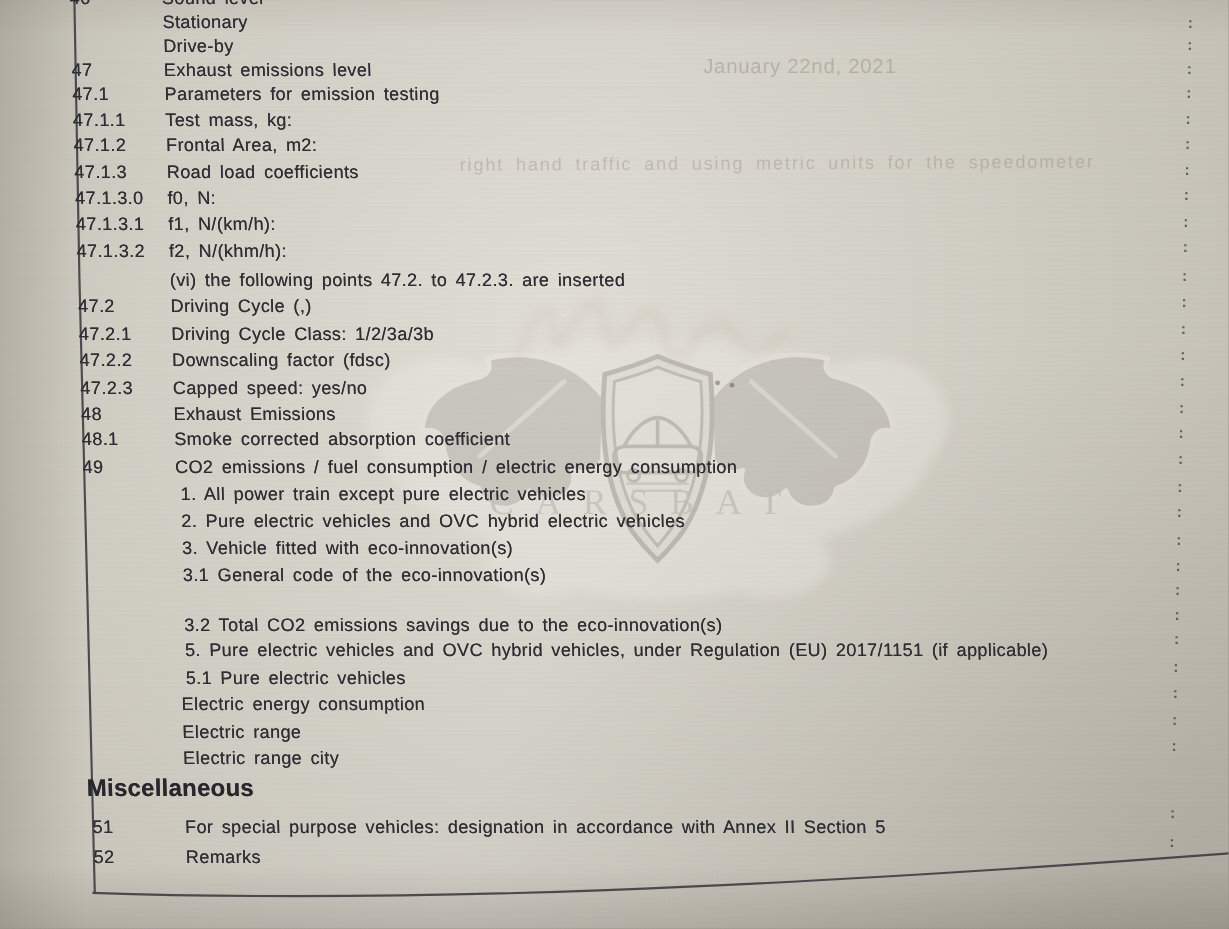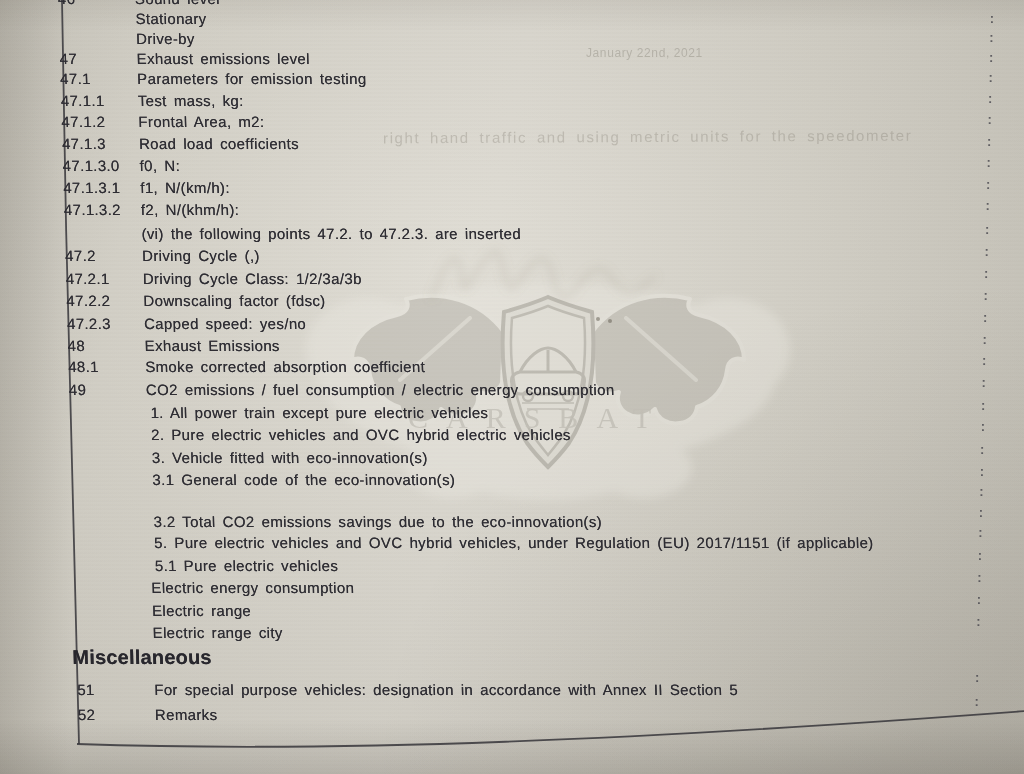--- a/index.html
+++ b/index.html
@@ -12,21 +12,21 @@
       linear-gradient(to bottom, rgba(70,63,52,0.08), rgba(70,63,52,0.0) 4%),
       radial-gradient(ellipse at 100% 100%, rgba(60,55,45,0.14), rgba(60,55,45,0.0) 45%),
       linear-gradient(to bottom, rgba(0,0,0,0) 93%, rgba(55,50,42,0.16) 100%),
       linear-gradient(100deg,#cfccc2 0%, #d9d6cc 14%, #dddad1 46%, #d8d5cb 72%, #d1cec4 100%);
     font-family:"Liberation Sans", sans-serif;
   }
   .layer{position:absolute;inset:0;}
   
   .bleed{filter:blur(0.6px);}
   .bleed-date{
-    position:absolute;left:586px;top:46px;font-size:12px;letter-spacing:.6px;
+    position:absolute;left:586px;top:46px;font-size:17px;letter-spacing:.6px;
     color:#6e6a5f;opacity:.30;white-space:nowrap;
   }
   .bleed-line{
     position:absolute;left:383px;top:128px;font-size:15px;letter-spacing:1.6px;word-spacing:4px;
     color:#767166;opacity:.28;white-space:nowrap;transform:rotate(-0.3deg);
   }
   
   .rows-layer{transform:skewX(1.6deg);transform-origin:0 0;}
   .row{
     position:absolute;left:58px;width:950px;white-space:nowrap;

